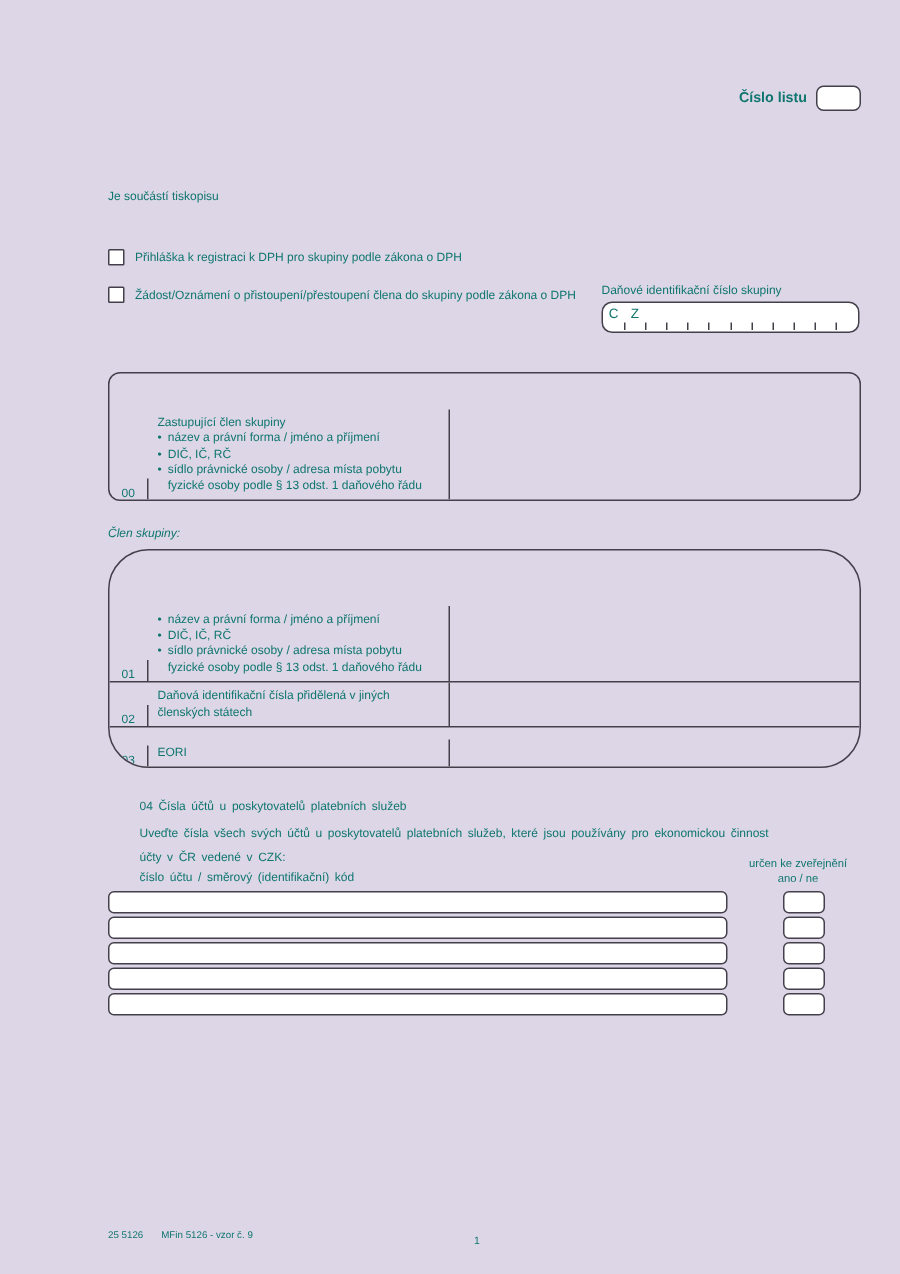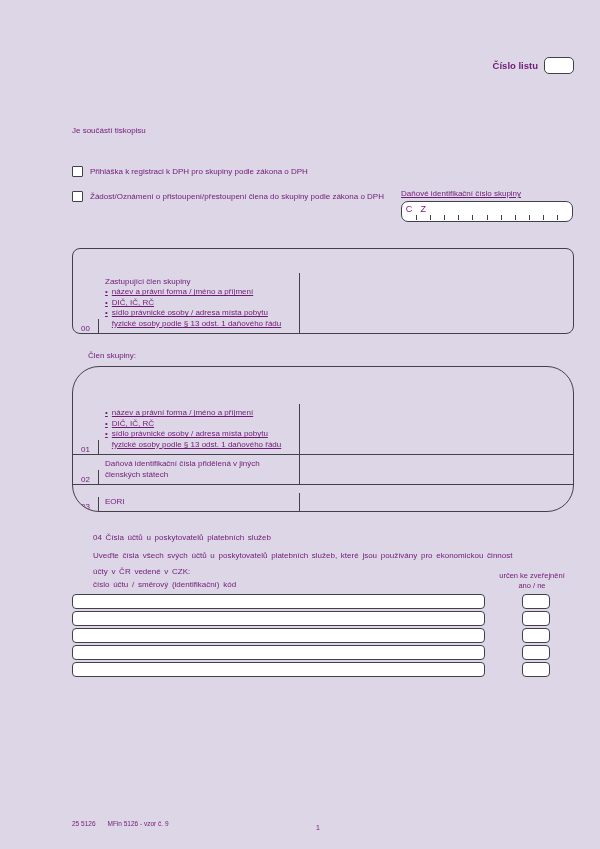--- a/index.html
+++ b/index.html
@@ -1,21 +1,21 @@
 <!DOCTYPE html>
 <html><head>
 <meta charset="utf-8">
 <style>
   html,body{margin:0;padding:0;}
   .page{
     position:relative;
     width:600px;height:849px;
     background:#dcd6e7;
     font-family:"Liberation Sans", sans-serif;
-    color:#701a75;
+    color:#0f766e;
     overflow:hidden;
   }
   .abs{position:absolute;}
   .txt{font-size:8px;line-height:1.25;}
 
   
   .sheetno-label{top:60px;right:62px;font-size:9.5px;font-weight:bold;}
   .sheetno-box{
     top:57px;left:544px;width:28px;height:15px;
     background:#ffffff;border:1.4px solid #44404b;border-radius:5px;
@@ -24,21 +24,21 @@
   .subtitle{top:126px;left:72px;}
 
   
   .chk-row{left:72px;display:flex;align-items:center;}
   .chk{
     width:9px;height:9px;background:#fff;
     border:1.2px solid #44404b;border-radius:1px;margin-right:7px;flex:none;
   }
 
   
-  .dic-label{top:189px;left:401px;text-decoration:underline;}
+  .dic-label{top:189px;left:401px;}
   .dic-box{
     top:201px;left:401px;width:170px;height:19px;
     background:#fff;border:1.4px solid #44404b;border-radius:7px;
     display:flex;overflow:hidden;
   }
   .comb-cell{position:relative;flex:1;font-size:9px;text-align:center;padding-top:2px;}
   .comb-cell + .comb-cell::after{
     content:"";position:absolute;left:-0.5px;bottom:1px;width:1px;height:5px;background:#44404b;
   }
 
@@ -52,21 +52,21 @@
   .frm-row + .frm-row{border-top:1.2px solid #44404b;}
   .cell-num{
     width:26px;flex:none;border-right:1.2px solid #44404b;
     font-size:8px;text-align:center;padding-top:5px;box-sizing:border-box;
   }
   .cell-label{
     width:201px;flex:none;border-right:1.2px solid #44404b;
     padding:4px 6px;font-size:8px;line-height:1.3;box-sizing:border-box;
   }
   .cell-input{flex:1;background:#ffffff;}
-  .bullet{display:flex;text-decoration:underline;}
+  .bullet{display:flex;}
   .bullet::before{content:"\2022";margin-right:4px;}
 
   
   .acc-line{left:72px;word-spacing:1.5px;padding-left:21px;}
   .publish-header{
     top:571px;left:488px;width:88px;text-align:center;
     font-size:7.5px;line-height:1.35;
   }
   .acc-rows{top:594px;left:72px;}
   .acc-row{display:flex;margin-bottom:2px;}
@@ -131,21 +131,21 @@
             <span>DIČ, IČ, RČ</span>
           </div>
         <div class="bullet">
             <span>sídlo právnické osoby / adresa místa pobytu fyzické osoby podle § 13 odst. 1 daňového řádu</span>
           </div>
       </div>
       <div class="cell-input"></div>
     </div>
   </div>
 
-  <div class="abs txt" style="top:351px;left:88px;">Člen skupiny:</div>
+  <div class="abs txt" style="top:351px;left:72px;font-style:italic;">Člen skupiny:</div>
 
   <div class="abs frm-table" style="top:366px;border-radius:27px;">
     <div class="frm-row" style="height:87px;">
       <div class="cell-num">01</div>
       <div class="cell-label">
         <div class="bullet">
             <span>název a právní forma / jméno a příjmení</span>
           </div>
         <div class="bullet">
             <span>DIČ, IČ, RČ</span>

